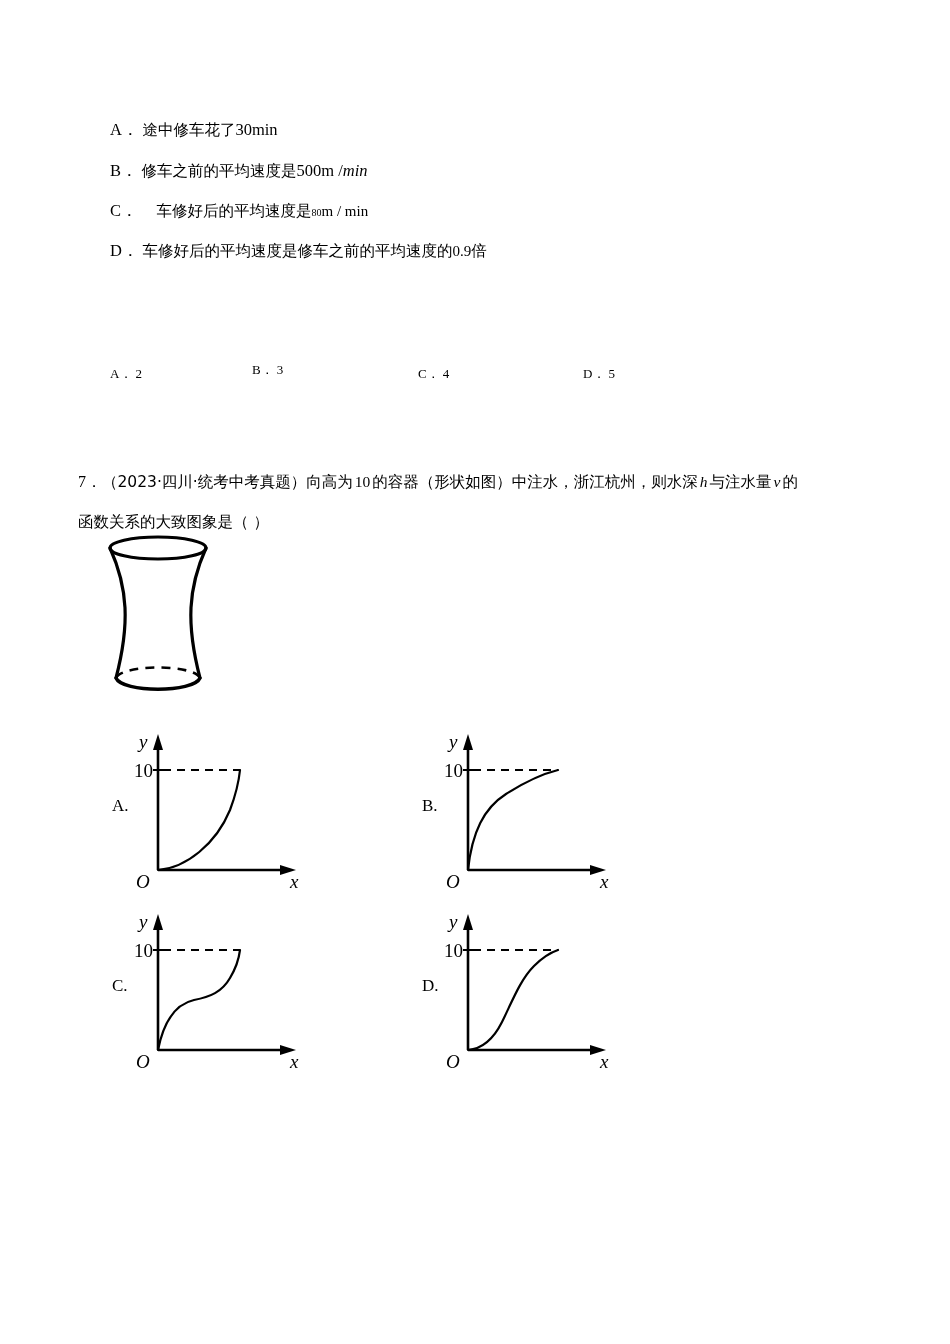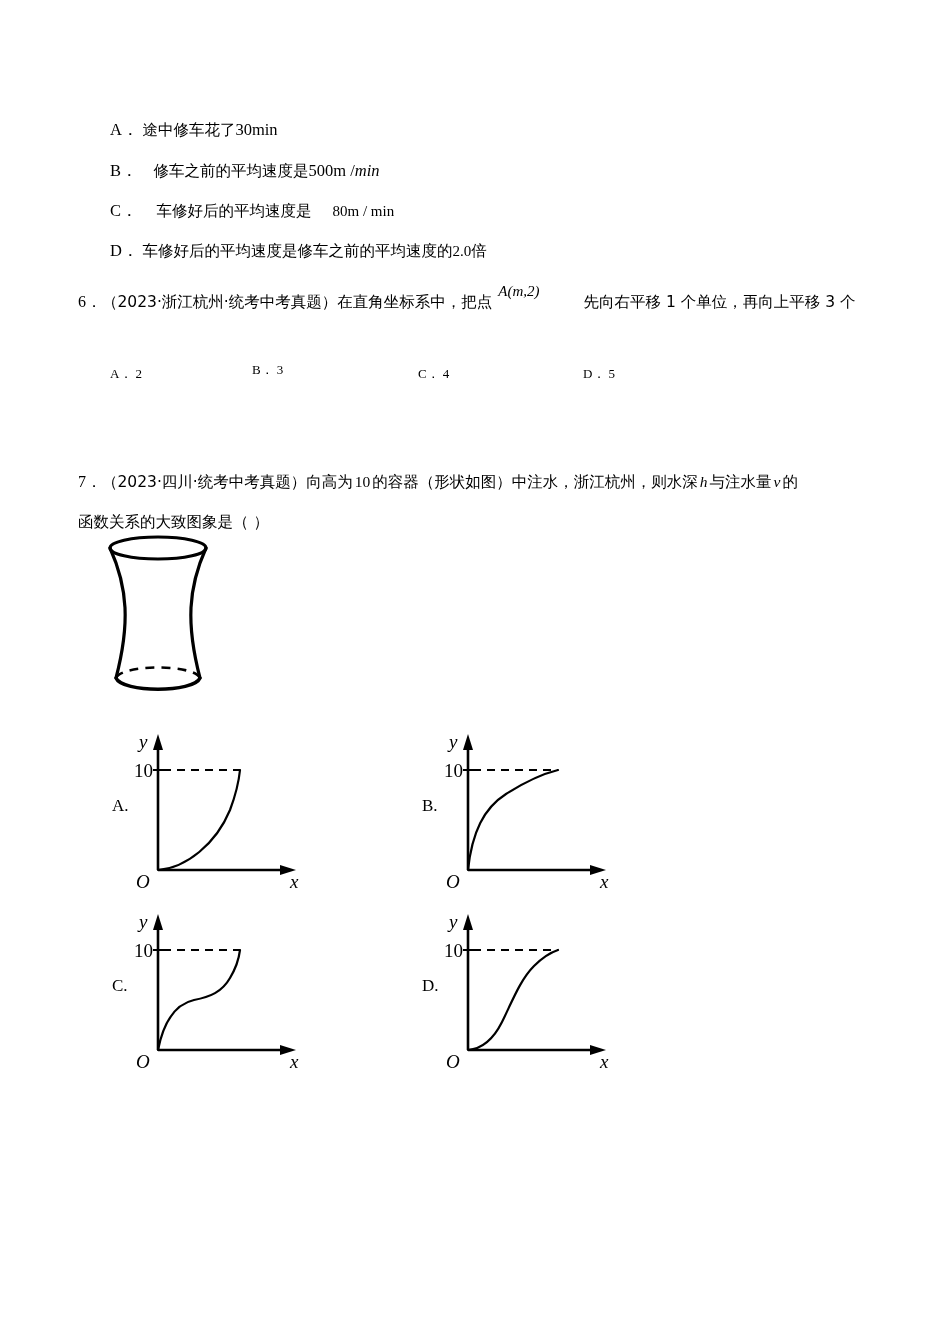--- a/index.html
+++ b/index.html
@@ -89,34 +89,31 @@
 </head>
 <body>
 
 <div class="page">
 
   <div class="abs opt-line" style="left:110px; top:122px;">
     <span class="opt-letter">A</span><span class="opt-letter">．</span><span class="cn" style="margin-left:4px;">途中修车花了</span><span class="num">30</span><span class="mathrm">min</span>
   </div>
 
   <div class="abs opt-line" style="left:110px; top:163px;">
-    <span class="opt-letter">B</span><span class="opt-letter">．</span><span class="cn" style="margin-left:16px;">修车之前的平均速度是</span><span class="num">500</span><span class="mathrm">m /</span><span class="mathit">min</span>
+    <span class="opt-letter">B</span><span class="opt-letter">．</span><span class="cn" style="margin-left:4px;">修车之前的平均速度是</span><span class="num">500</span><span class="mathrm">m /</span><span class="mathit">min</span>
   </div>
 
   <div class="abs opt-line" style="left:110px; top:203px;">
-    <span class="opt-letter">C</span><span class="opt-letter">．</span><span class="cn" style="margin-left:19px;">车修好后的平均速度是</span><span class="mathrm" style="font-size:15px;margin-left:21px;">80</span><span class="mathrm" style="font-size:15px;">m / min</span>
+    <span class="opt-letter">C</span><span class="opt-letter">．</span><span class="cn" style="margin-left:19px;">车修好后的平均速度是</span><span class="mathrm" style="font-size:10px;">80</span><span class="mathrm" style="font-size:15px;">m / min</span>
   </div>
 
   <div class="abs opt-line" style="left:110px; top:243px;">
-    <span class="opt-letter">D</span><span class="opt-letter">．</span><span class="cn" style="margin-left:4px;">车修好后的平均速度是修车之前的平均速度的</span><span class="num" style="font-size:15px;">2.0</span><span class="cn">倍</span>
-  </div>
-
-  <div class="abs qline" style="left:78px; top:292px;">
-    <span class="qnum">6．</span><span>（2023·浙江杭州·统考中考真题）</span><span>在直角坐标系中，把点</span><span class="sup-coord" style="margin:0 44px 0 6px;">A(m,2)</span><span>先向右平移 1 个单位，再向上平移 3 个</span>
-  </div>
+    <span class="opt-letter">D</span><span class="opt-letter">．</span><span class="cn" style="margin-left:4px;">车修好后的平均速度是修车之前的平均速度的</span><span class="num" style="font-size:15px;">0.9</span><span class="cn">倍</span>
+  </div>
+
 
 
   <div class="abs choice-row" style="left:110px; top:365px;">
     <span>A</span><span>．</span><span style="margin-left:3px;">2</span>
   </div>
   <div class="abs choice-row" style="left:252px; top:361px;">
     <span>B</span><span>．</span><span style="margin-left:3px;">3</span>
   </div>
   <div class="abs choice-row" style="left:418px; top:365px;">
     <span>C</span><span>．</span><span style="margin-left:3px;">4</span>

